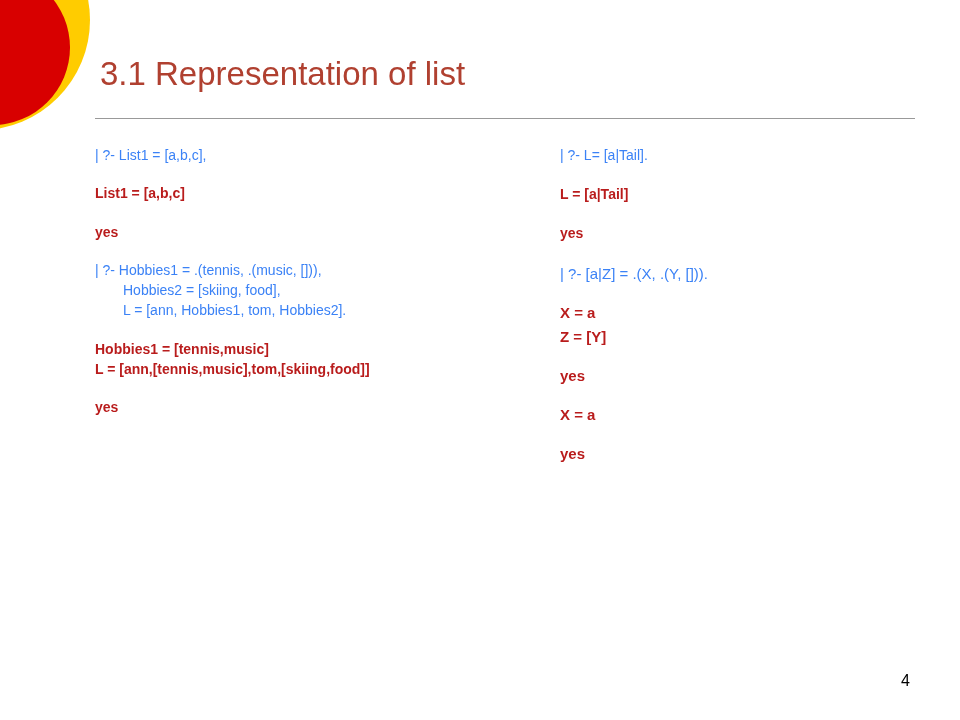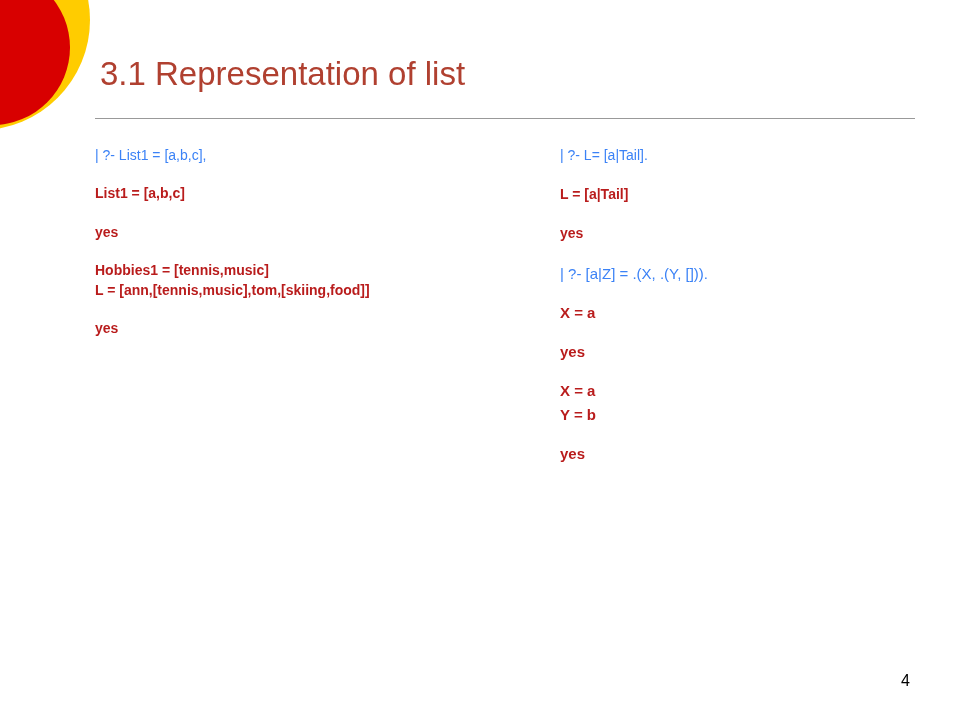--- a/index.html
+++ b/index.html
@@ -97,20 +97,25 @@
     <div class="block">
       <div class="query">| ?- List1 = [a,b,c],</div>
     </div>
     <div class="block">
       <div class="result">List1 = [a,b,c]</div>
     </div>
     <div class="block">
       <div class="result">yes</div>
     </div>
     <div class="block">
+      <div class="query">| ?- Hobbies1 = .(tennis, .(music, [])),</div>
+      <div class="query indent">Hobbies2 = [skiing, food],</div>
+      <div class="query indent">L = [ann, Hobbies1, tom, Hobbies2].</div>
+    </div>
+    <div class="block">
       <div class="result">Hobbies1 = [tennis,music]</div>
       <div class="result">L = [ann,[tennis,music],tom,[skiing,food]]</div>
     </div>
     <div>
       <div class="result">yes</div>
     </div>
   </div>
 
   <div class="col-right">
     <div class="block">
@@ -121,27 +126,27 @@
     </div>
     <div class="block">
       <div class="result">yes</div>
     </div>
     <div class="sm">
       <div class="block-sm">
         <div class="query">| ?- [a|Z] = .(X, .(Y, [])).</div>
       </div>
       <div class="block-sm">
         <div class="result">X = a</div>
+        <div class="result">Z = [Y]</div>
       </div>
       <div class="block-sm">
         <div class="result">yes</div>
       </div>
       <div class="block-sm">
         <div class="result">X = a</div>
-        <div class="result">Y = b</div>
       </div>
       <div>
         <div class="result">yes</div>
       </div>
     </div>
   </div>
 </div>
 
 <div class="page-num">4</div>
 

